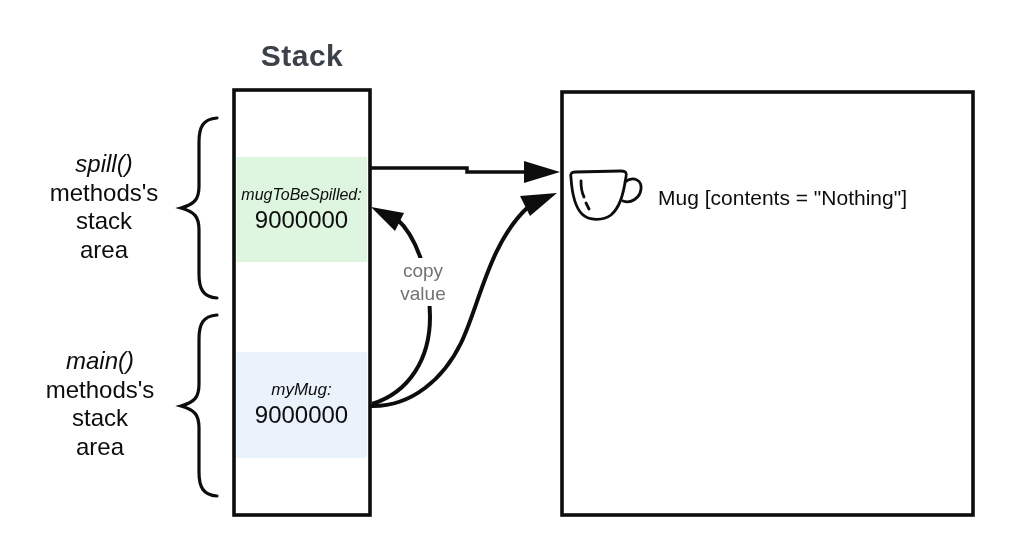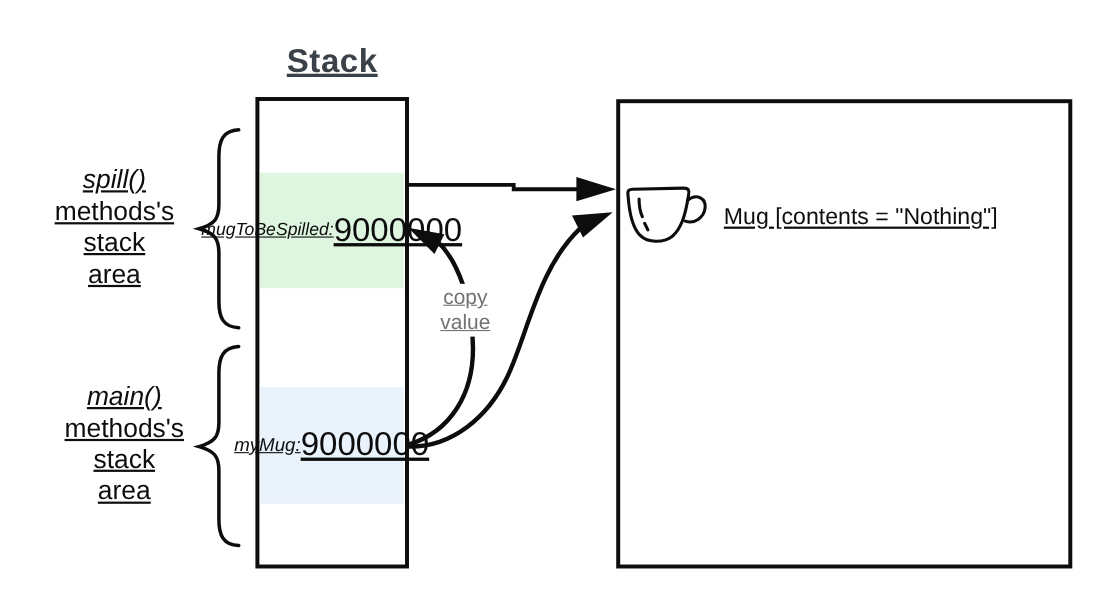--- a/index.html
+++ b/index.html
@@ -1,35 +1,35 @@
 <!DOCTYPE html>
 <html><head>
 <meta charset="utf-8">
 <style>
   html,body{margin:0;padding:0;background:#fff;}
   #canvas{
     position:relative;width:1014px;height:553px;background:#ffffff;
     font-family:"Liberation Sans","DejaVu Sans",sans-serif;overflow:hidden;
   }
   #shapes{position:absolute;left:0;top:0;width:1014px;height:553px;}
-  .abs{position:absolute;text-decoration:underline;}
+  .abs{position:absolute;}
   .section-title{
     font-size:30px;font-weight:bold;text-align:center;letter-spacing:.5px;
   }
   .area-label{
     width:128px;text-align:center;font-size:24px;line-height:28.5px;color:#0d0d0d;
   }
   .area-label .fn{font-style:italic;display:block;}
   .area-label span{display:block;}
   .cell-text{
-    width:131px;display:flex;flex-direction:row;justify-content:center;
+    width:131px;display:flex;flex-direction:column;justify-content:center;
     align-items:center;text-align:center;color:#0d0d0d;
   }
   .cell-var{font-style:italic;font-size:16px;line-height:20px;}
-  .cell-val{font-size:30px;line-height:30px;}
+  .cell-val{font-size:24px;line-height:30px;}
   .copy-label{
     width:68px;text-align:center;font-size:19px;line-height:23px;
     color:#737373;background:#ffffff;padding:1px 0;
   }
   .heap-obj-label{font-size:21px;line-height:24px;color:#0d0d0d;}
 </style>
 </head>
 <body>
 
 <div id="canvas">
@@ -74,21 +74,21 @@
 
   <div class="abs section-title" style="left:234px;top:39px;width:136px;color:#3b4148;">Stack</div>
 
   <div class="abs area-label" style="left:40px;top:150px;">
     <span class="fn">spill()</span>
     <span>methods's</span>
     <span>stack</span>
     <span>area</span>
   </div>
 
-  <div class="abs area-label" style="left:49px;top:347px;">
+  <div class="abs area-label" style="left:36px;top:347px;">
     <span class="fn">main()</span>
     <span>methods's</span>
     <span>stack</span>
     <span>area</span>
   </div>
 
   <div class="abs cell-text" style="left:236px;top:157px;height:105px;">
     <div class="cell-var">mugToBeSpilled:</div>
     <div class="cell-val">9000000</div>
   </div>

